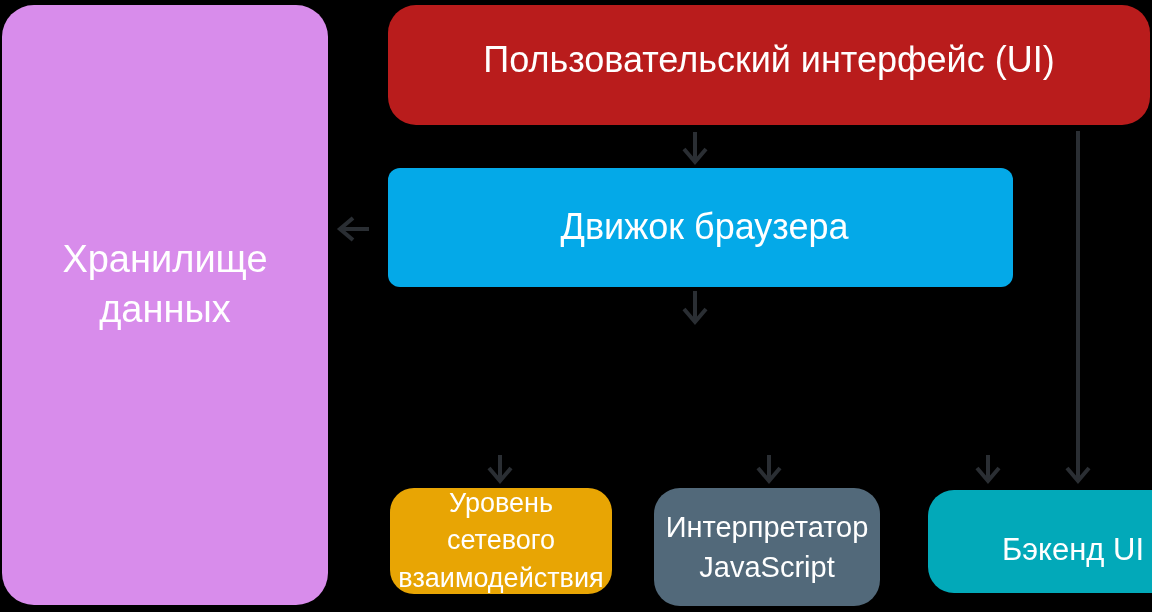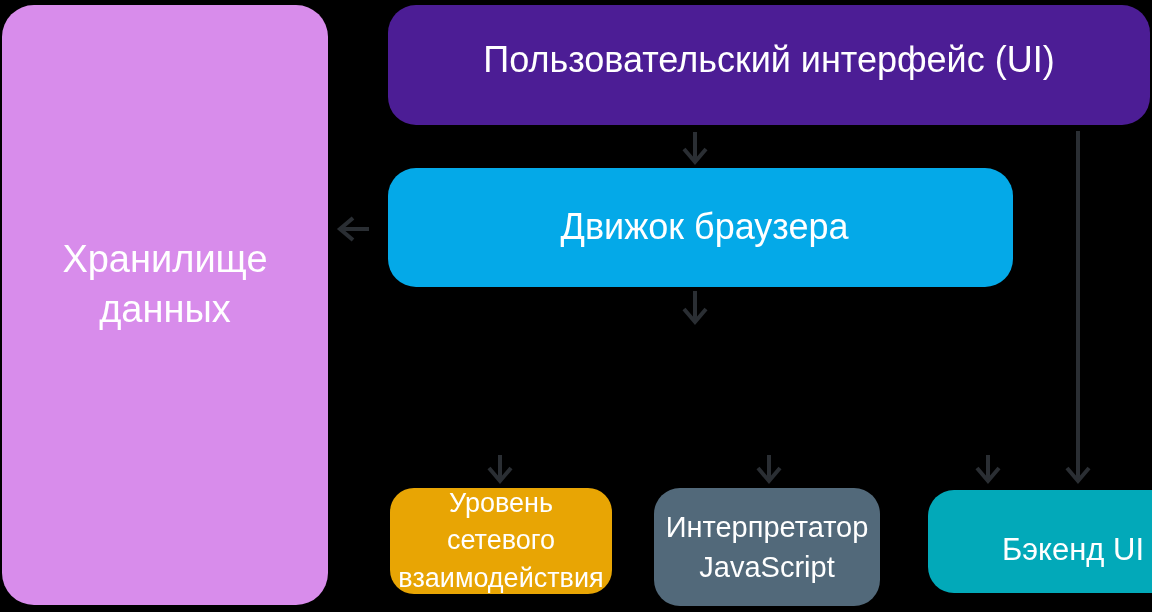--- a/index.html
+++ b/index.html
@@ -25,21 +25,21 @@
     box-sizing: border-box;
   }
   .node .label {
     white-space: pre-line;
     line-height: 1.28;
   }
   .node-storage          { left: 2px;   top: 5px;   width: 326px; height: 600px; border-radius: 32px; font-size: 38px; }
   .node-storage .label   { transform: translateY(-34px); line-height: 1.3; margin-top: 27px; }
   .node-ui               { left: 388px; top: 5px;   width: 762px; height: 120px; border-radius: 28px; font-size: 36px; }
   .node-ui .label        { transform: translateY(-5px); }
-  .node-browser-engine   { left: 388px; top: 168px; width: 625px; height: 119px; border-radius: 28px; font-size: 36px; padding-left: 8px; }
+  .node-browser-engine   { left: 388px; top: 168px; width: 625px; height: 119px; border-radius: 12px; font-size: 36px; padding-left: 8px; }
   .node-rendering-engine { left: 388px; top: 330px; width: 625px; height: 118px; border-radius: 28px; font-size: 36px; }
   .node-rendering-engine .label { transform: translateY(-10px); }
   .node-network-layer    { left: 390px; top: 488px; width: 222px; height: 106px; border-radius: 24px; font-size: 27px; }
   .node-network-layer .label { line-height: 1.38; }
   .node-js-interpreter   { left: 654px; top: 488px; width: 226px; height: 118px; border-radius: 26px; font-size: 29px; }
   .node-js-interpreter .label { line-height: 1.38; }
   .node-ui-backend       { left: 928px; top: 490px; width: 256px; height: 103px; border-radius: 26px; font-size: 31px; padding-left: 34px; }
   .node-ui-backend .label { transform: translateY(8px); }
   .arrow-layer {
     position: absolute;
@@ -58,21 +58,21 @@
 </head>
 <body>
 
 <div class="canvas">
 
   <div class="node node-storage" style="background-color: rgb(216, 140, 235);">
     <span class="label">Хранилище
 данных</span>
   </div>
 
-  <div class="node node-ui" style="background-color: #4c1d95;">
+  <div class="node node-ui" style="background-color: #b91c1c;">
     <span class="label">Пользовательский интерфейс (UI)</span>
   </div>
 
   <div class="node node-browser-engine" style="background-color: rgb(4, 169, 232);">
     <span class="label">Движок браузера</span>
   </div>
 
 
   <div class="node node-network-layer" style="background-color: rgb(232, 165, 4);">
     <span class="label">Уровень

